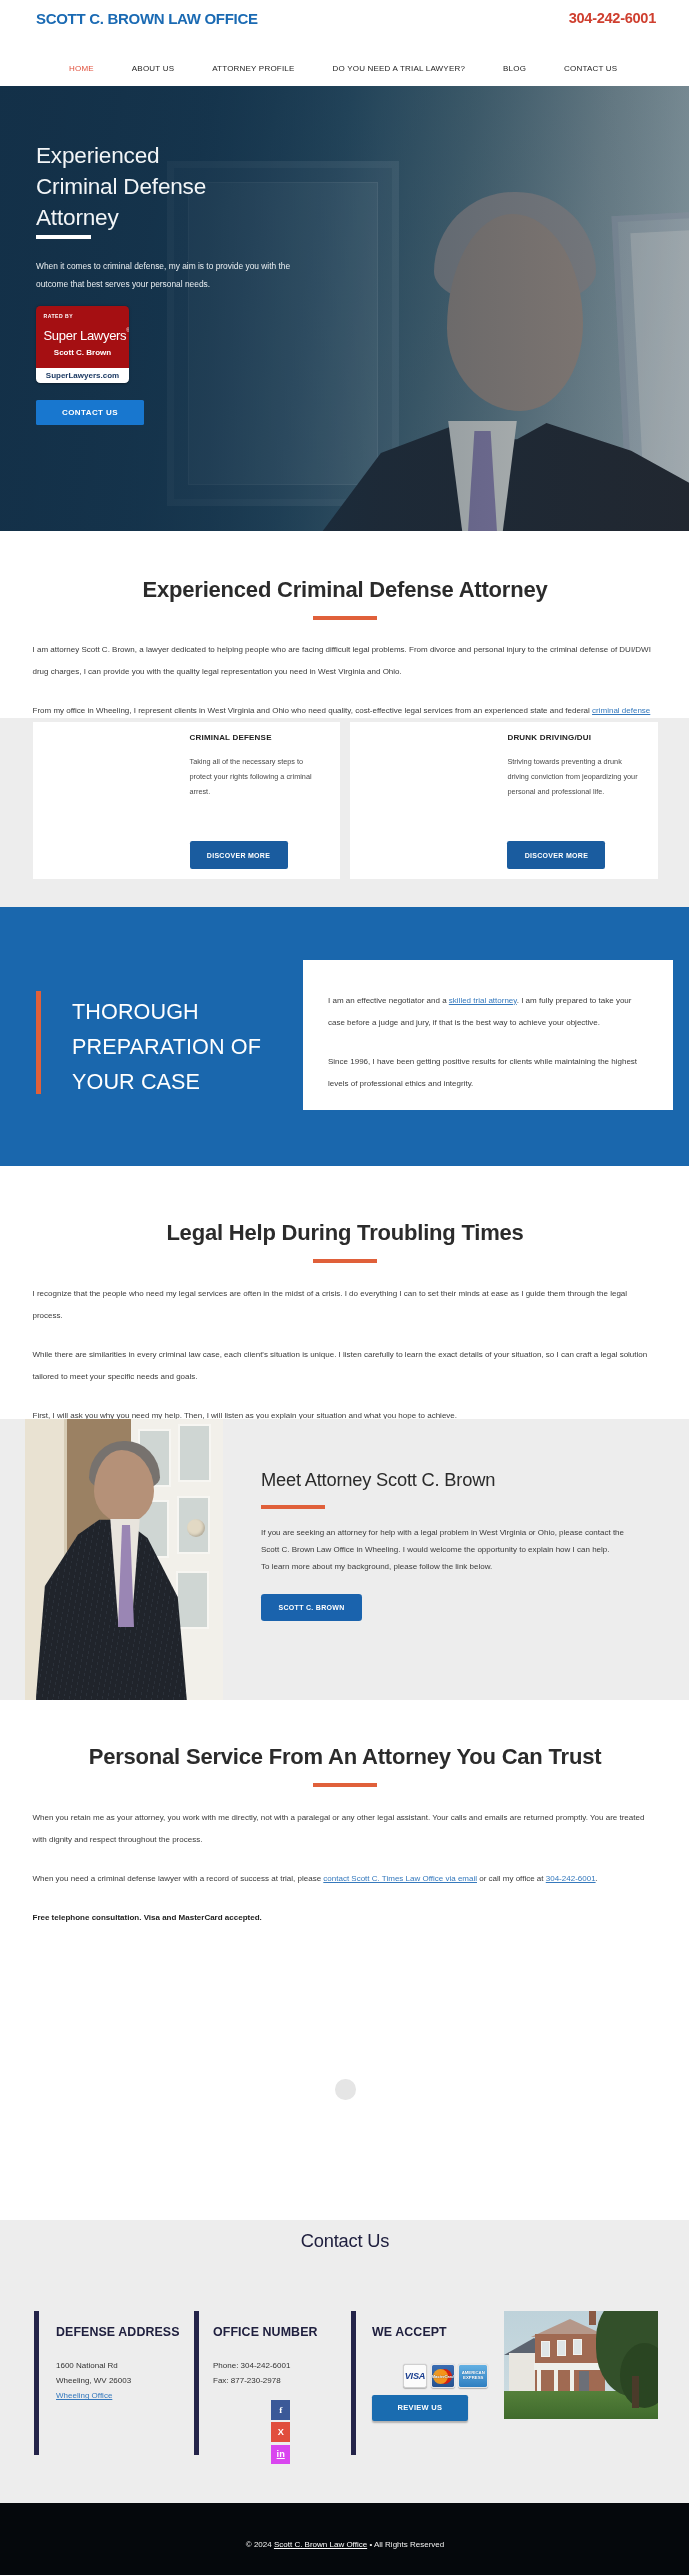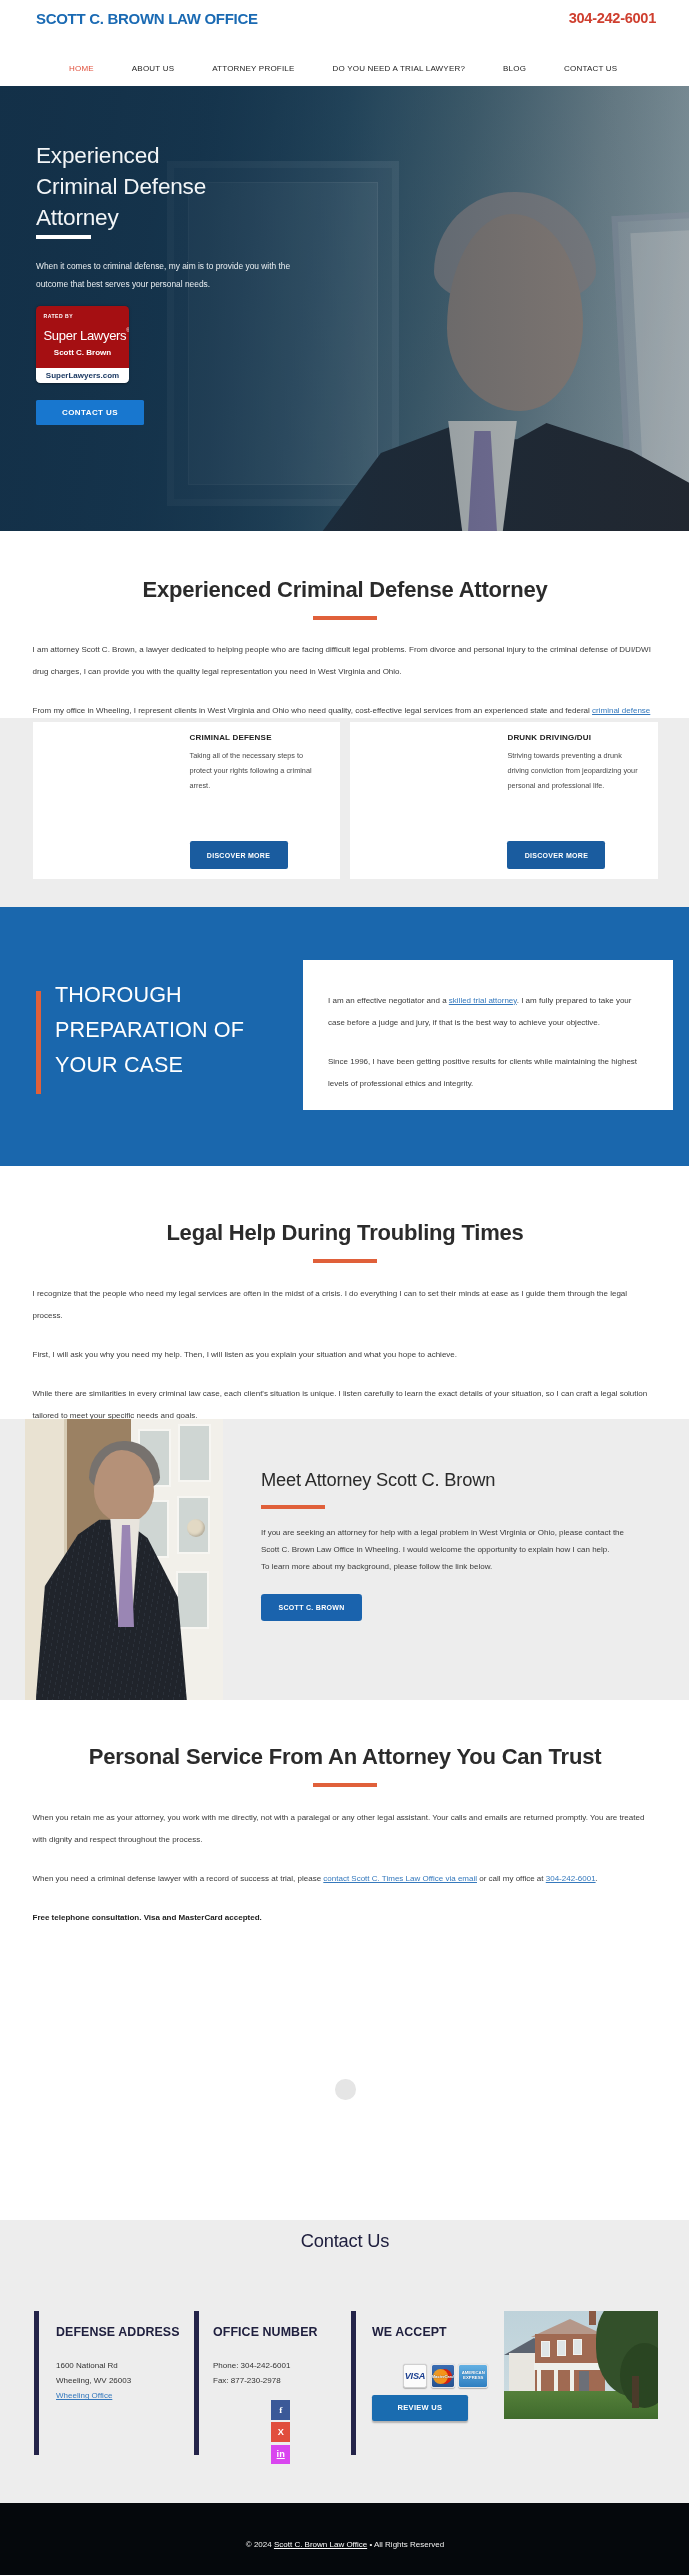--- a/index.html
+++ b/index.html
@@ -61,28 +61,28 @@
   #intro .body-text { margin-top:18.3px; }
   #intro p { margin:0 0 17px; }
 
   
   #cards { height:189px; background:#ededed; padding-top:4.3px; }
   .cards-row { display:flex; gap:10.8px; width:625px; margin:0 auto; }
   .svc-card { flex:1; background:#fff; height:157px; position:relative; }
   .svc-card .img-slot { position:absolute; left:0; top:0; width:155px; height:157px; background:#fff; }
   .svc-card .card-body { position:absolute; left:157px; top:10.8px; width:135px; }
   .svc-title { font-size:8px; font-weight:bold; color:#222; letter-spacing:0.2px; }
-  .svc-text { margin-top:6px; font-size:7.3px; line-height:15px; color:#4a4a4a; }
+  .svc-text { margin-top:12px; font-size:7.3px; line-height:15px; color:#4a4a4a; }
   .svc-btn { position:absolute; left:157px; top:119px; width:98px; height:27.5px; background:#1a5c9f; color:#fff;
     font-size:7px; font-weight:bold; letter-spacing:0.3px; border:none; border-radius:2.2px; display:flex; align-items:center; justify-content:center; cursor:pointer; }
 
   
   #prep { height:259px; background:#1a67ad; }
   .prep-accent { position:absolute; left:36px; top:84px; width:4.9px; height:103px; background:#e0603a; }
-  .prep-heading { position:absolute; left:55px; top:70px; margin:0; color:#fff; font-size:21.6px; line-height:35px; font-weight:400; letter-spacing:0.1px; }
+  .prep-heading { position:absolute; left:55px; top:70px; margin:17px; color:#fff; font-size:21.6px; line-height:35px; font-weight:400; letter-spacing:0.1px; }
   .prep-card { position:absolute; left:303px; top:53px; width:370px; height:150px; background:#fff; padding:30px 28px 0 25px; }
   .prep-card p { margin:0 0 17px; }
 
   
   #legal { height:253px; background:#fff; padding-top:54px; }
   #legal .body-text { margin-top:19.4px; }
   #legal p { margin:0 0 17px; }
 
   
   #meet { height:281px; background:#ededed; }
@@ -268,22 +268,22 @@
     </p>
     <p>Since 1996, I have been getting positive results for clients while maintaining the highest levels of professional ethics and integrity.</p>
   </div>
 </section>
 
 <section id="legal" class="section">
   <h2 class="sec-heading">Legal Help During Troubling Times</h2>
   <div class="orange-divider"></div>
   <div class="container body-text">
     <p>I recognize that the people who need my legal services are often in the midst of a crisis. I do everything I can to set their minds at ease as I guide them through the legal process.</p>
+    <p>While there are similarities in every criminal law case, each client's situation is unique. I listen carefully to learn the exact details of your situation, so I can craft a legal solution tailored to meet your specific needs and goals.</p>
     <p>First, I will ask you why you need my help. Then, I will listen as you explain your situation and what you hope to achieve.</p>
-    <p>While there are similarities in every criminal law case, each client's situation is unique. I listen carefully to learn the exact details of your situation, so I can craft a legal solution tailored to meet your specific needs and goals.</p>
   </div>
 </section>
 
 <section id="meet" class="section">
   <div class="meet-photo">
     <div class="mp mp-doorframe"></div>
     <div class="mp mp-door"></div>
     <div class="mp mp-pane p1"></div>
     <div class="mp mp-pane p2"></div>
     <div class="mp mp-pane p3"></div>

